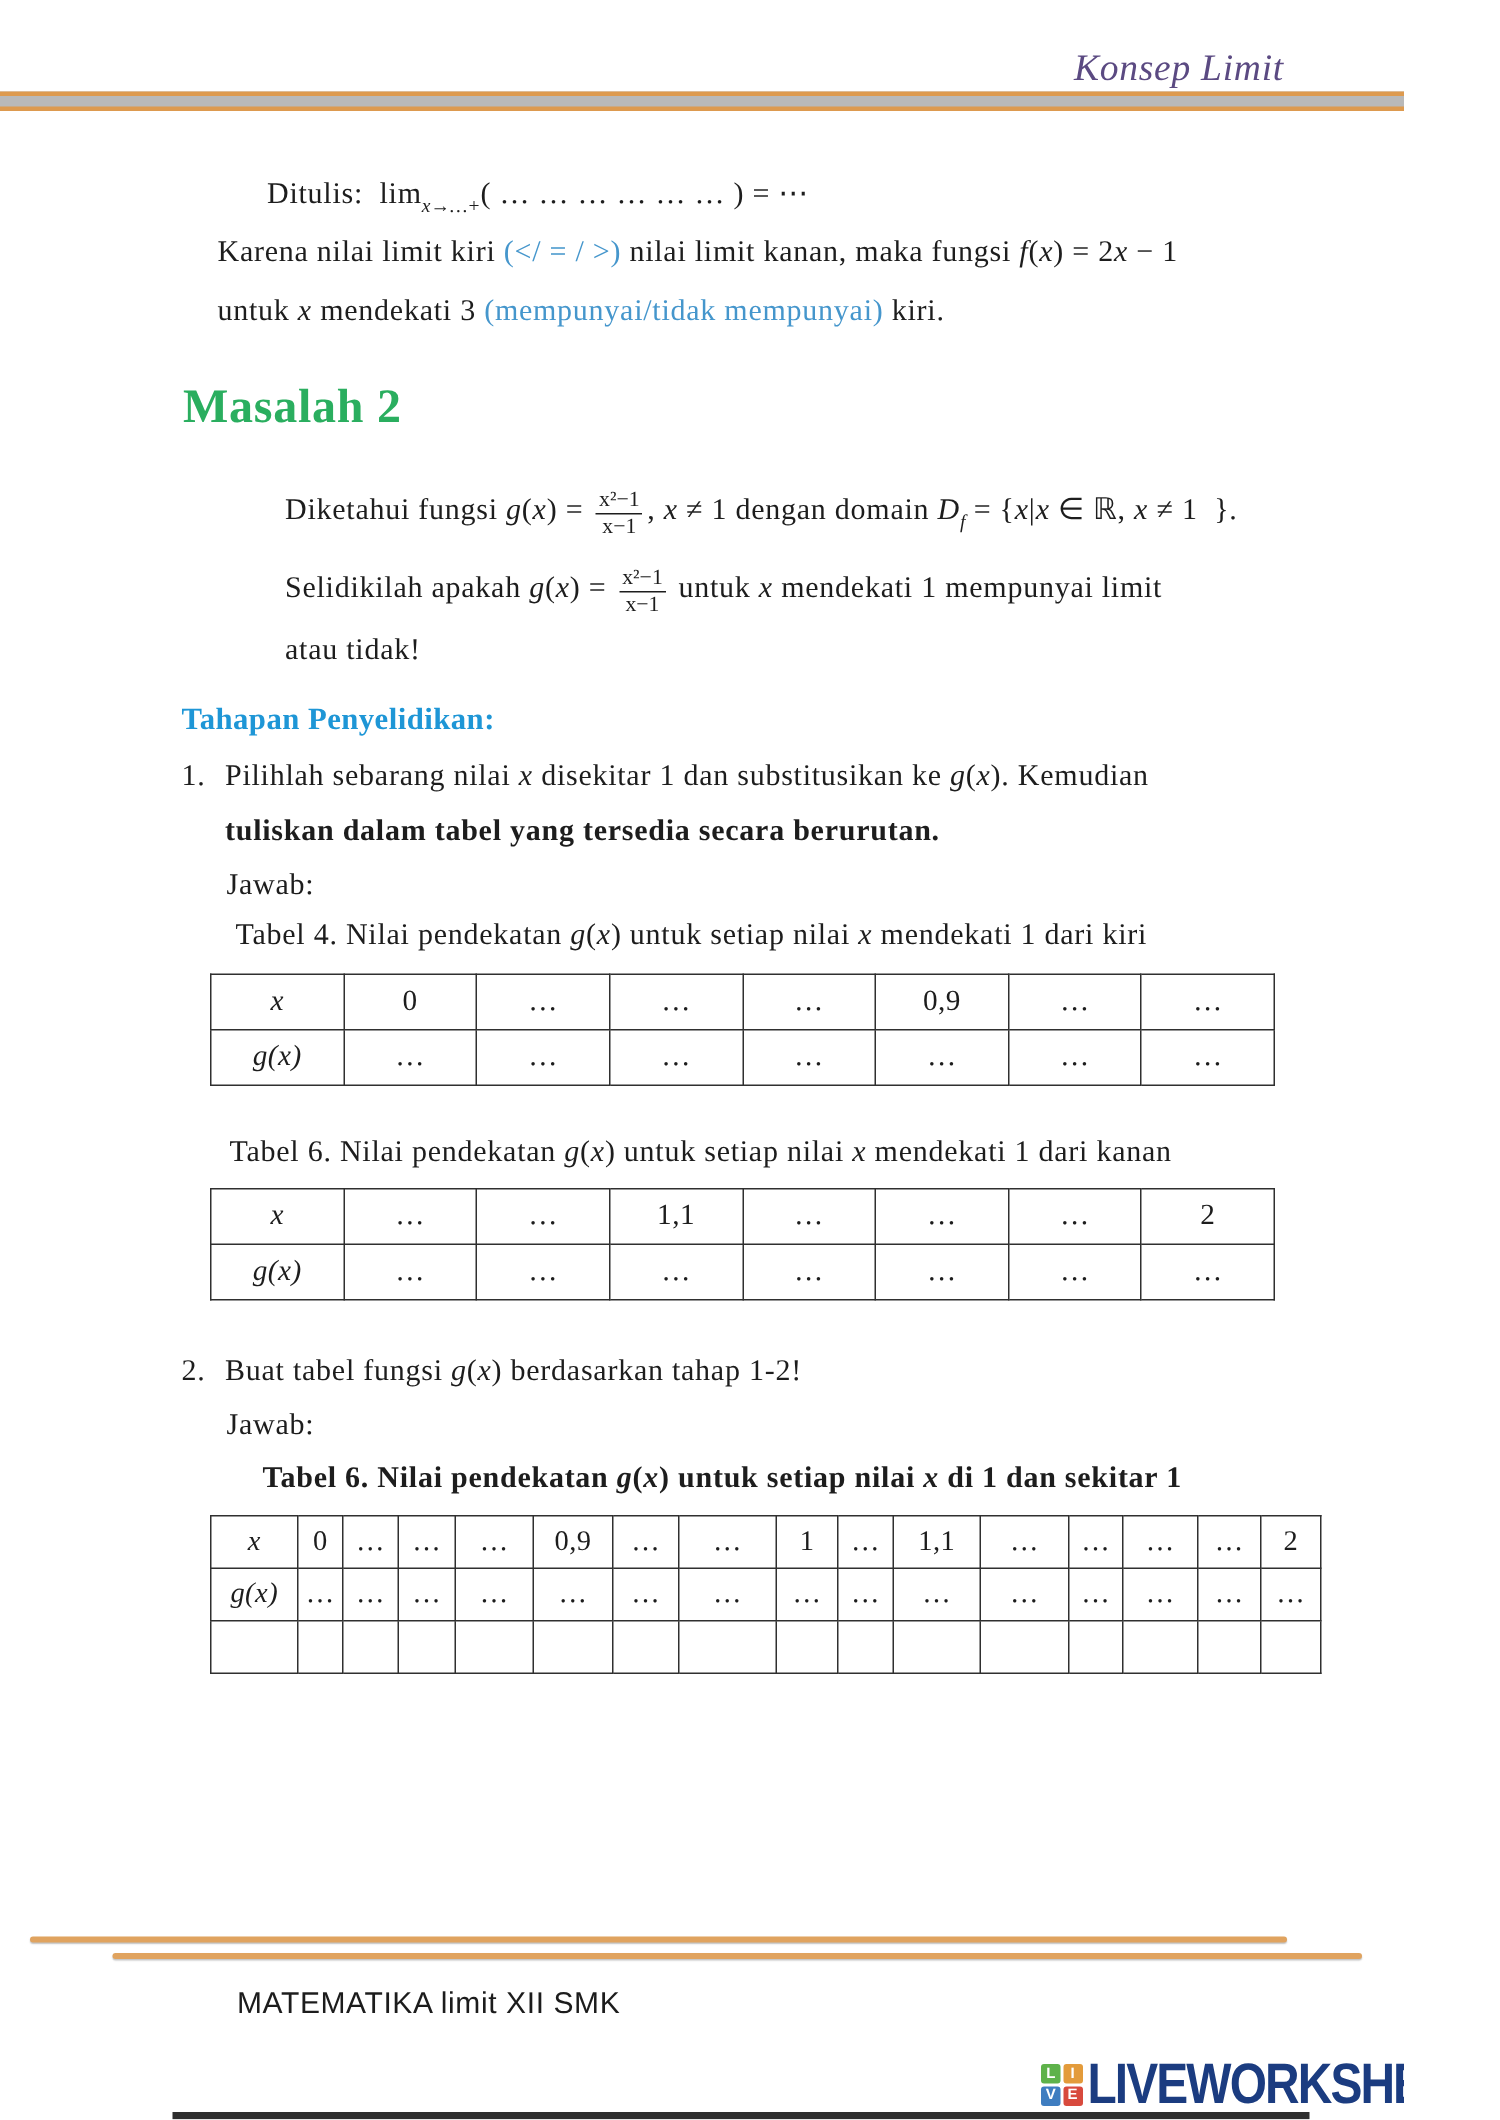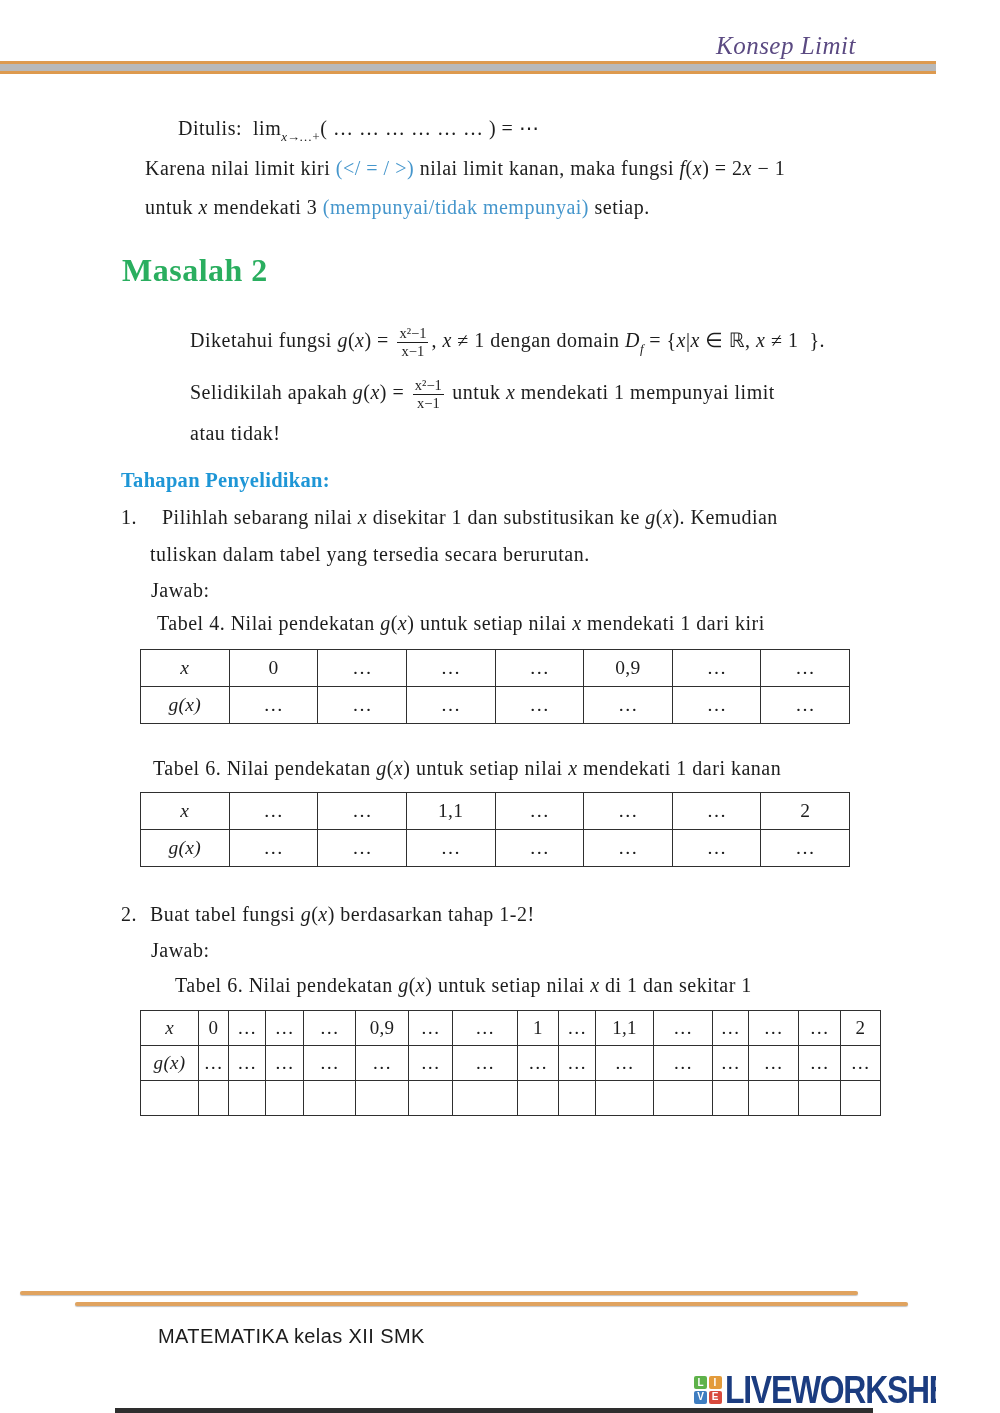--- a/index.html
+++ b/index.html
@@ -51,32 +51,32 @@
 </head>
 <body>
 
 <div class="page">
 
   <div class="header-title">Konsep Limit</div>
   <div class="header-rule"></div>
 
   <div class="line" style="left:178px;top:116px;"><span class="seg">Ditulis:&nbsp; </span><span class="seg">lim</span><span class="seg sub">x→…+</span><span class="seg">( … … … … … … ) = ⋯</span></div>
   <div class="line" style="left:145px;top:157px;"><span class="seg">Karena nilai limit kiri </span><span class="seg b">(&lt;/ = / &gt;)</span><span class="seg"> nilai limit kanan, maka fungsi </span><span class="seg i">f</span><span class="seg">(</span><span class="seg i">x</span><span class="seg">) = 2</span><span class="seg i">x</span><span class="seg"> − 1</span></div>
-  <div class="line" style="left:145px;top:196px;"><span class="seg">untuk </span><span class="seg i">x</span><span class="seg"> mendekati 3 </span><span class="seg b">(mempunyai/tidak mempunyai)</span><span class="seg"> setiap.</span></div>
+  <div class="line" style="left:145px;top:196px;"><span class="seg">untuk </span><span class="seg i">x</span><span class="seg"> mendekati 3 </span><span class="seg b">(mempunyai/tidak mempunyai)</span><span class="seg"> kiri.</span></div>
 
   <div class="masalah-heading">Masalah 2</div>
   <div class="line" style="left:190px;top:326px;"><span class="seg">Diketahui fungsi </span><span class="seg i">g</span><span class="seg">(</span><span class="seg i">x</span><span class="seg">) = </span><span class="frac"><span class="num">x²−1</span><span class="den">x−1</span></span><span class="seg">, </span><span class="seg i">x</span><span class="seg"> ≠ 1 dengan domain </span><span class="seg i">D</span><span class="seg sub">f</span><span class="seg"> = {</span><span class="seg i">x</span><span class="seg">|</span><span class="seg i">x</span><span class="seg"> ∈ ℝ, </span><span class="seg i">x</span><span class="seg"> ≠ 1&nbsp; }.</span></div>
   <div class="line" style="left:190px;top:378px;"><span class="seg">Selidikilah apakah </span><span class="seg i">g</span><span class="seg">(</span><span class="seg i">x</span><span class="seg">) = </span><span class="frac"><span class="num">x²−1</span><span class="den">x−1</span></span><span class="seg"> untuk </span><span class="seg i">x</span><span class="seg"> mendekati 1 mempunyai limit</span></div>
   <div class="line" style="left:190px;top:422px;"><span class="seg">atau tidak!</span></div>
 
   <div class="blue-heading">Tahapan Penyelidikan:</div>
 
   <div class="line" style="left:121px;top:506px;">1.</div>
-  <div class="line" style="left:162px;top:506px;"><span class="seg">Pilihlah sebarang nilai </span><span class="seg i">x</span><span class="seg"> disekitar 1 dan substitusikan ke </span><span class="seg i">g</span><span class="seg">(</span><span class="seg i">x</span><span class="seg">). Kemudian</span></div>
-  <div class="line" style="left:150px;top:543px;"><span class="seg">tuliskan dalam tabel yang tersedia secara berurutan.</span></div>
+  <div class="line" style="left:150px;top:506px;"><span class="seg">Pilihlah sebarang nilai </span><span class="seg i">x</span><span class="seg"> disekitar 1 dan substitusikan ke </span><span class="seg i">g</span><span class="seg">(</span><span class="seg i">x</span><span class="seg">). Kemudian</span></div>
+  <div class="line" style="left:150px;top:543px;font-weight:bold;"><span class="seg">tuliskan dalam tabel yang tersedia secara berurutan.</span></div>
   <div class="line" style="left:151px;top:579px;">Jawab:</div>
 
   <div class="line" style="left:157px;top:612px;"><span class="seg">Tabel 4. Nilai pendekatan </span><span class="seg i">g</span><span class="seg">(</span><span class="seg i">x</span><span class="seg">) untuk setiap nilai </span><span class="seg i">x</span><span class="seg"> mendekati 1 dari kiri</span></div>
   <table class="wtable" id="t4">
     <colgroup>
         <col style="width:12.5%">
         <col style="width:12.5%">
         <col style="width:12.5%">
         <col style="width:12.5%">
         <col style="width:12.5%">
@@ -141,21 +141,21 @@
           <td>…</td>
           <td>…</td>
         </tr>
       </tbody>
     </table>
 
   <div class="line" style="left:121px;top:903px;">2.</div>
   <div class="line" style="left:150px;top:903px;"><span class="seg">Buat tabel fungsi </span><span class="seg i">g</span><span class="seg">(</span><span class="seg i">x</span><span class="seg">) berdasarkan tahap 1-2!</span></div>
   <div class="line" style="left:151px;top:939px;">Jawab:</div>
 
-  <div class="line" style="left:175px;top:974px;"><span class="seg">Tabel 6. Nilai pendekatan </span><span class="seg i">g</span><span class="seg">(</span><span class="seg i">x</span><span class="seg">) untuk setiap nilai </span><span class="seg i">x</span><span class="seg"> di 1 dan sekitar 1</span></div>
+  <div class="line" style="left:175px;top:974px;font-weight:bold;"><span class="seg">Tabel 6. Nilai pendekatan </span><span class="seg i">g</span><span class="seg">(</span><span class="seg i">x</span><span class="seg">) untuk setiap nilai </span><span class="seg i">x</span><span class="seg"> di 1 dan sekitar 1</span></div>
   <table class="wtable" id="t6">
     <colgroup>
       <col style="width:58px">
         <col style="width:30px">
         <col style="width:37px">
         <col style="width:38px">
       <col style="width:52px">
         <col style="width:53px">
         <col style="width:44px">
         <col style="width:65px">
@@ -221,21 +221,21 @@
           <td></td>
           <td></td>
           <td></td>
           <td></td>
         </tr>
       </tbody>
     </table>
 
   <div class="frule frule1"></div>
   <div class="frule frule2"></div>
-  <div class="course">MATEMATIKA kelas XII SMK</div>
+  <div class="course">MATEMATIKA limit XII SMK</div>
 
   <div class="lw">
     <span class="lw-grid">
         <span class="lw-sq" style="background: rgb(94, 178, 74);">L</span>
         <span class="lw-sq" style="background: rgb(227, 155, 59);">I</span>
         <span class="lw-sq" style="background: rgb(62, 125, 192);">V</span>
         <span class="lw-sq" style="background: rgb(216, 74, 61);">E</span>
       </span>
     <span class="lw-brand">LIVEWORKSHEETS</span>
   </div>

